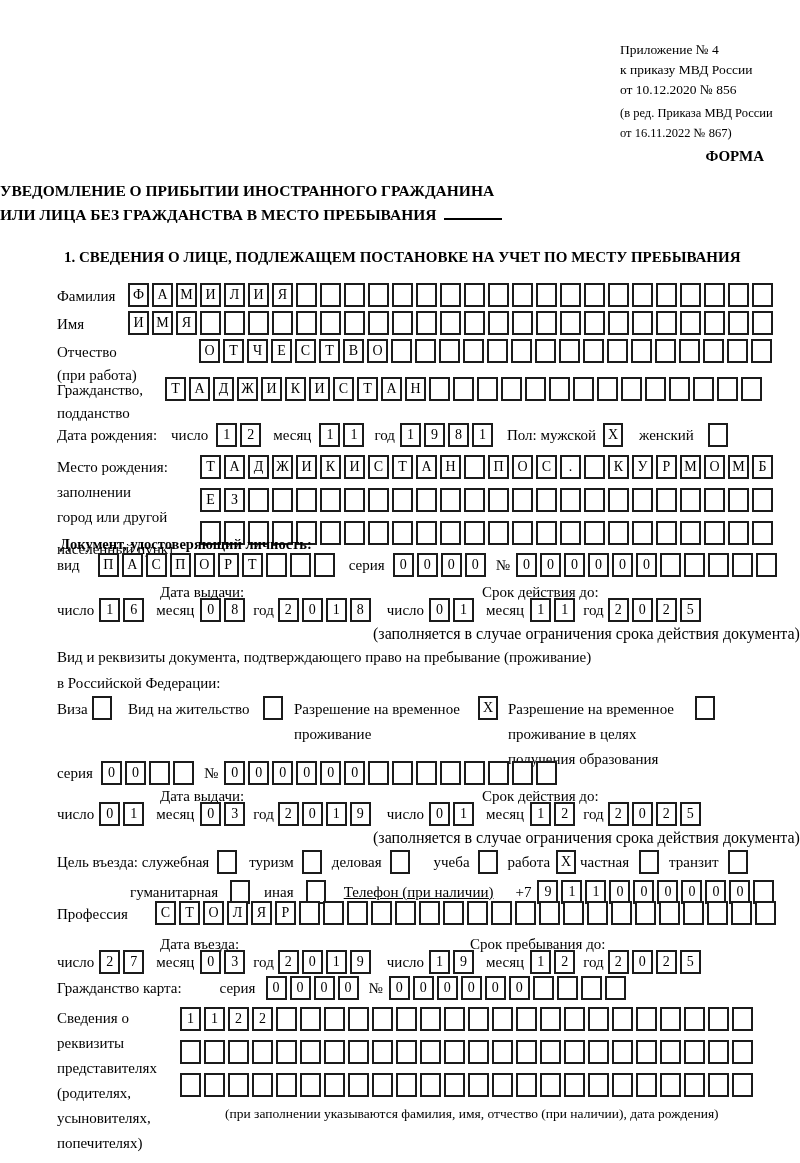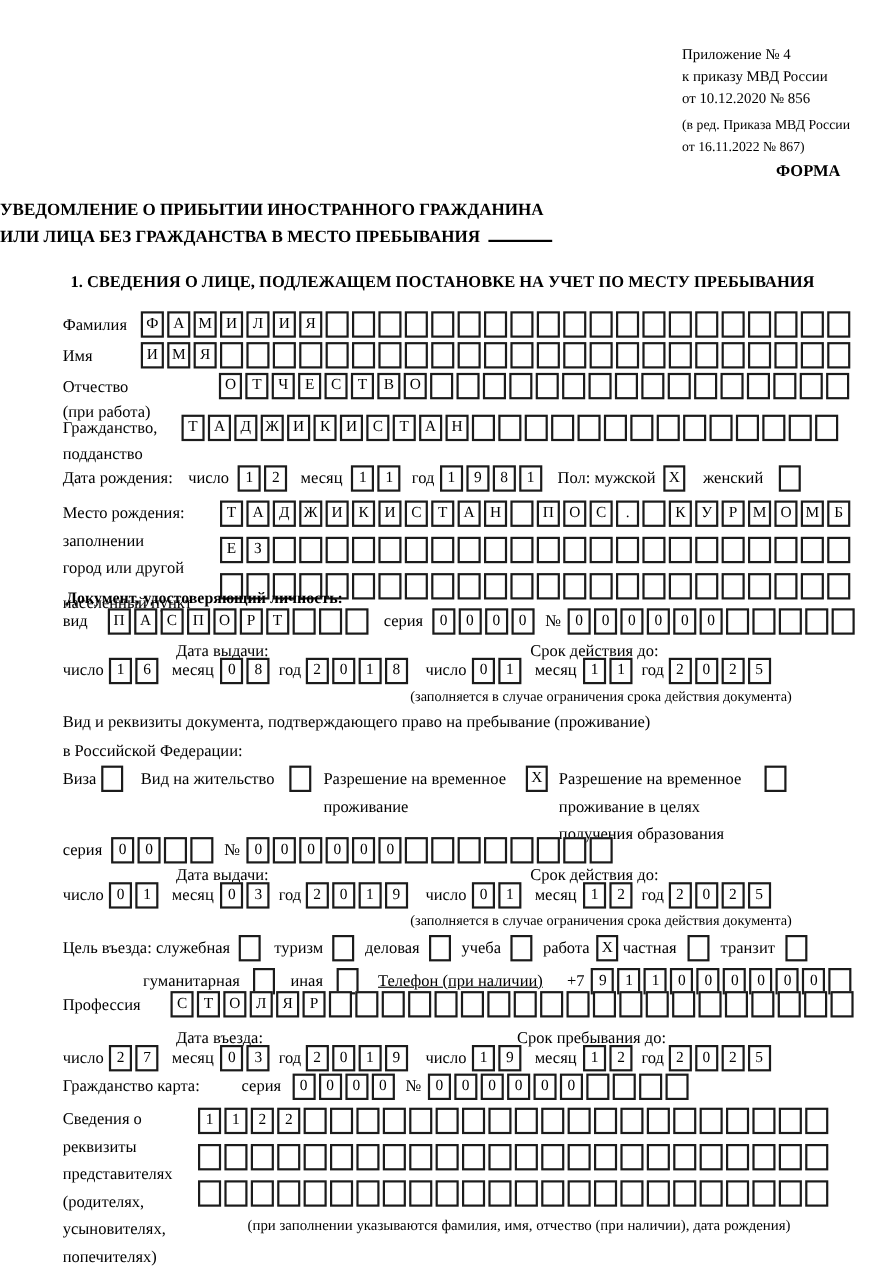--- a/index.html
+++ b/index.html
@@ -6,21 +6,21 @@
   html,body { background:#fff; }
   body {
     width:800px; height:1163px;
     font-family:"Liberation Serif","DejaVu Serif",serif;
     color:#000; font-size:15px;
   }
   .page { position:relative; width:800px; height:1163px; background:#fff; overflow:hidden; }
   .abs { position:absolute; white-space:nowrap; }
   .row { position:absolute; display:flex; align-items:center; white-space:nowrap; height:24px; }
   .b { font-weight:bold; }
-  .sm { font-size:13px; }
+  .sm { font-size:16px; }
   .cells { display:flex; gap:3px; }
   .cells.inl { display:inline-flex; }
   .cell {
     width:21px; height:24px; flex:none;
     border:2px solid #1b1b1b;
     display:inline-flex; align-items:center; justify-content:center;
     font-size:14px; background:#fff;
   }
   .cb {
     width:20px; height:24px; flex:none;
@@ -442,21 +442,21 @@
   </div>
   <div class="abs sm" style="left:373px; top:829px;">(заполняется в случае ограничения срока действия документа)</div>
 
   <div class="row" style="left:57px; top:850px;">
     <span>Цель въезда: служебная</span>
     <span class="cb" style="margin-left:8px;"></span>
     <span style="margin-left:12px;">туризм</span>
     <span class="cb" style="margin-left:8px;"></span>
     <span style="margin-left:10px;">деловая</span>
     <span class="cb" style="margin-left:8px;"></span>
-    <span style="margin-left:10px;">учеба</span>
+    <span style="margin-left:24px;">учеба</span>
     <span class="cb" style="margin-left:8px;"></span>
     <span style="margin-left:10px;">работа</span>
     <span class="cb" style="margin-left:6px;">X</span>
     <span style="margin-left:4px;">частная</span>
     <span class="cb" style="margin-left:10px;"></span>
     <span style="margin-left:10px;">транзит</span>
     <span class="cb" style="margin-left:10px;"></span>
   </div>
   <div class="row" style="left:130px; top:880px;">
     <span>гуманитарная</span>

